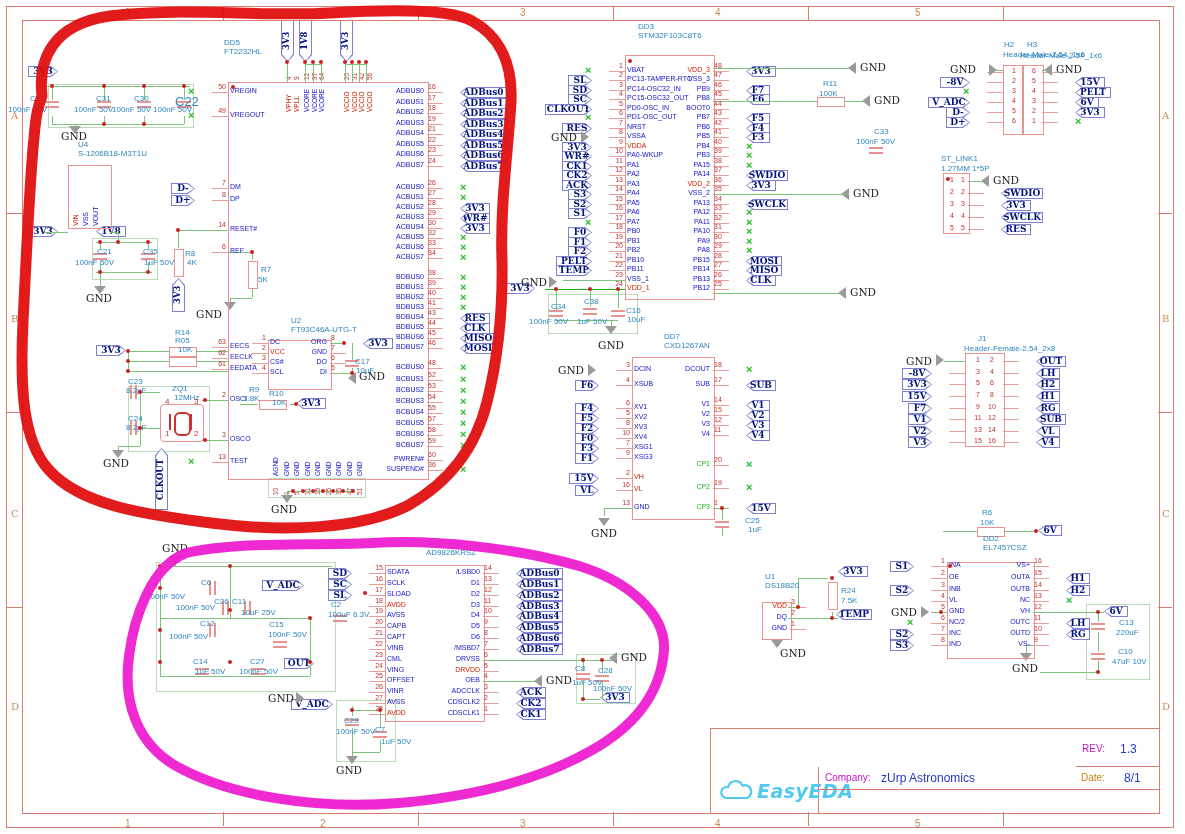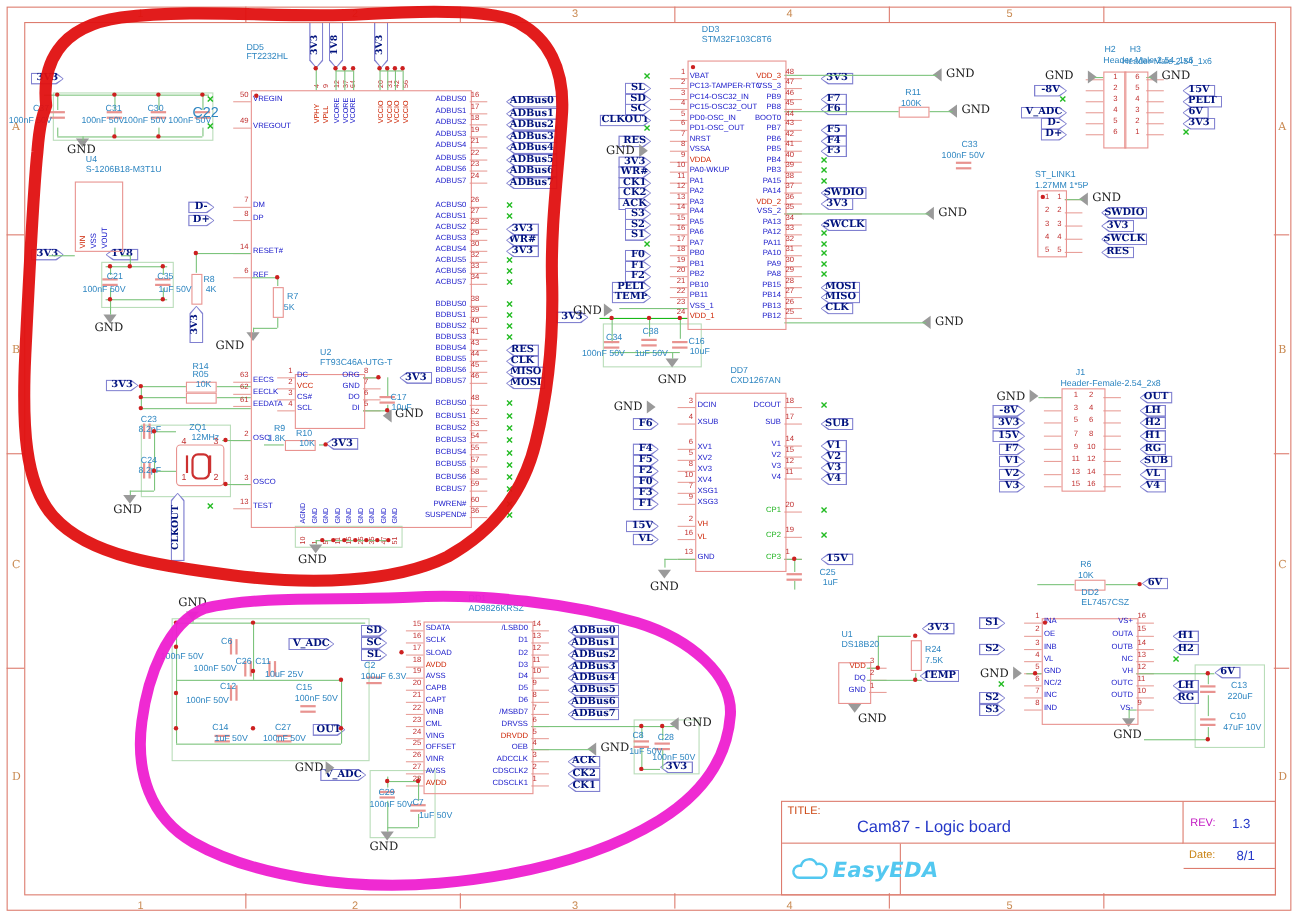--- a/index.html
+++ b/index.html
@@ -1671,32 +1671,32 @@
       <div style="position: absolute; left: 6px; top: 607px; width: 16px; height: 1px; background: rgb(221, 124, 110);"></div>
       <div style="position: absolute; left: 1158px; top: 607px; width: 14px; height: 1px; background: rgb(221, 124, 110);"></div>
     </div>
 
   <svg id="anno" viewBox="0 0 1185 834">
       <path d="M42,96 C38,60 52,24 110,16 C180,7 260,17 330,13 C395,9 452,9 472,21 C498,35 513,62 511,102 C508,152 500,205 502,260 C503,312 497,362 487,402 C476,447 450,482 407,506 C358,530 282,532 211,523 C148,515 81,506 49,470 C22,441 20,385 23,322 C26,262 30,175 34,138 C36,112 39,104 42,96 Z" fill="none" stroke="#e01010" stroke-width="11" stroke-linejoin="round" stroke-linecap="round" opacity="0.95"></path>
       <path d="M186,553 C238,541 305,546 372,543 C438,539 520,549 579,566 C628,581 666,614 664,650 C661,691 638,722 599,746 C548,777 478,796 399,803 C318,810 229,796 176,766 C136,743 123,701 129,656 C134,616 152,566 186,553 Z" fill="none" stroke="#ee1fd0" stroke-width="10" stroke-linejoin="round" stroke-linecap="round" opacity="0.95"></path>
     </svg>
 
   <div id="tb">
-    <div class="cell" style="left:0;top:0;width:365px;height:38px;border-right-width:1px;border-bottom-width:1px;">
-      <span class="abs tlbl" style="left:5px;top:3px;">TITLE:</span>
-      <span class="abs bval" style="left:68px;top:14px;font-size:15px;">Cam87 - Logic board</span>
-    </div>
     <div class="cell" style="left:365px;top:0;width:83px;height:38px;border-bottom-width:1px;">
       <span class="abs mlbl" style="left:6px;top:14px;">REV:</span>
       <span class="abs bval" style="left:44px;top:13px;font-size:12px;">1.3</span>
     </div>
     <div class="cell" style="left:0;top:38px;width:108px;height:46px;border-right-width:1px;">
       <svg width="40" height="28" style="position:absolute;left:5px;top:10px;">
         <path d="M31 21 H11 a5.5 5.5 0 1 1 1.2-10.8 a7.5 7.5 0 0 1 14.2-1.6 a5.8 5.8 0 0 1 4.6 12.4z" fill="none" stroke="#53c8f0" stroke-width="2.2" stroke-linejoin="round"></path>
       </svg>
       <span class="abs logo-txt" style="left:46px;top:13px;">EasyEDA</span>
     </div>
+    <div class="cell" style="left:108px;top:38px;width:257px;height:23px;border-bottom-width:1px;">
+      <span class="abs mlbl" style="left:6px;top:5px;">Company:</span>
+      <span class="abs bval" style="left:62px;top:4px;font-size:12px;">zUrp Astronomics</span>
+    </div>
     <div class="cell" style="left:365px;top:38px;width:83px;height:23px;border-bottom-width:1px;">
       <span class="abs olbl" style="left:5px;top:5px;">Date:</span>
       <span class="abs bval" style="left:48px;top:4px;font-size:12px;">8/1</span>
     </div>
   </div>
 </div>
 
 </body></html>

